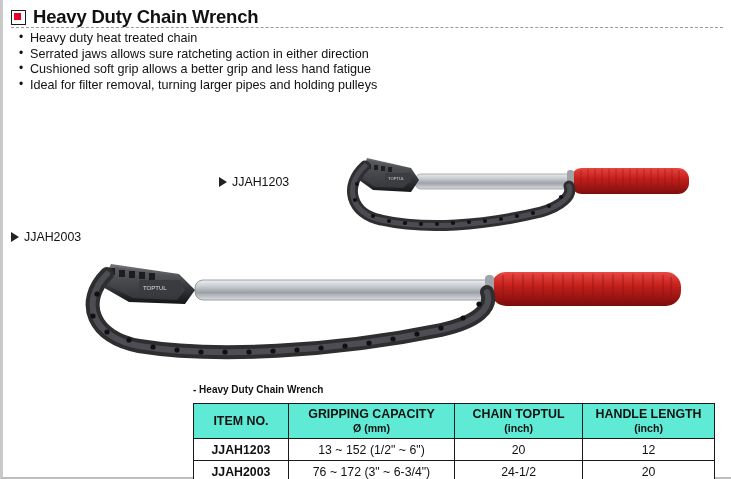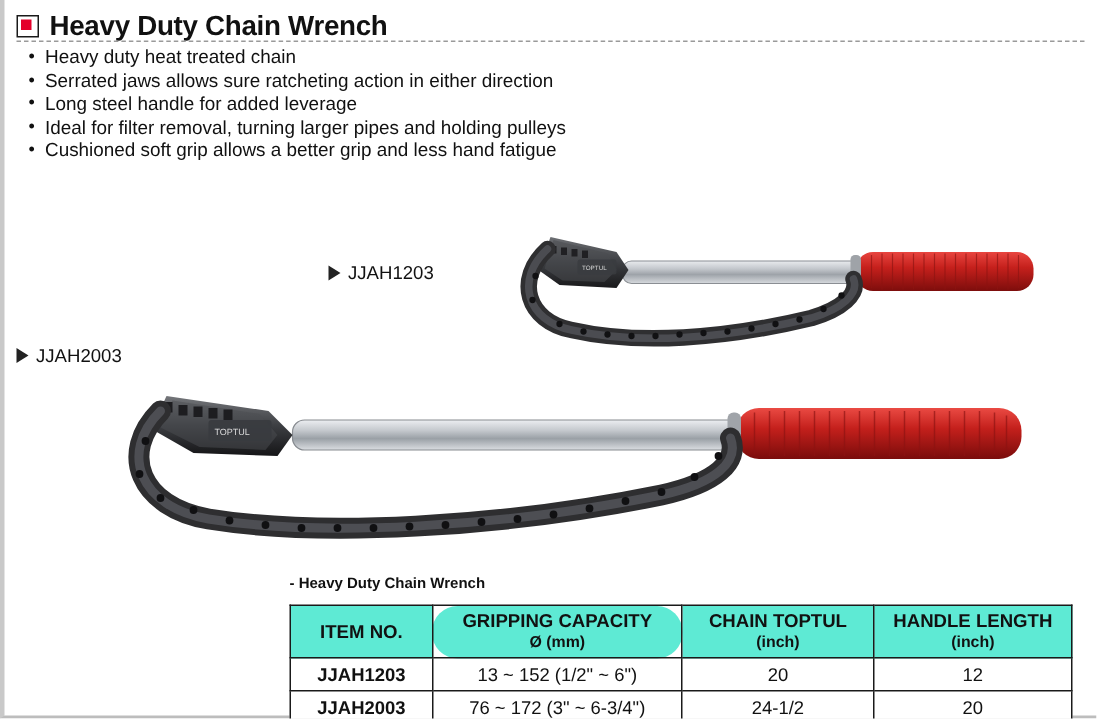--- a/index.html
+++ b/index.html
@@ -157,41 +157,40 @@
     font-weight: bold;
   }
   .spec-table tbody td {
     height: 19px;
     font-size: 12.3px;
   }
   .spec-table tbody td.itemno {
     font-weight: bold;
   }
   .col-item   { width: 92px; }
-  .col-grip   { width: 168px; border-radius: 17px; }
+  .col-grip   { width: 168px; }
   .col-chain  { width: 128px; }
   .col-handle { width: 132px; }
 </style>
 </head>
 <body>
 
 <div class="page">
 
   <div class="title-row">
     <span class="title-bullet"></span>
     <span class="title-text">Heavy Duty Chain Wrench</span>
   </div>
   <div class="title-rule"></div>
 
   <div class="features">
     <div class="feature-item">Heavy duty heat treated chain</div>
     <div class="feature-item">Serrated jaws allows sure ratcheting action in either direction</div>
-    <div class="feature-item">Long steel handle for added leverage</div>
+    <div class="feature-item">Cushioned soft grip allows a better grip and less hand fatigue</div>
     <div class="feature-item">Ideal for filter removal, turning larger pipes and holding pulleys</div>
-    <div class="feature-item">Cushioned soft grip allows a better grip and less hand fatigue</div>
   </div>
 
   <div class="callout" id="callout-1203">
     <span class="tri"></span>
     <span>JJAH1203</span>
   </div>
   <div class="callout" id="callout-2003">
     <span class="tri"></span>
     <span>JJAH2003</span>
   </div>

